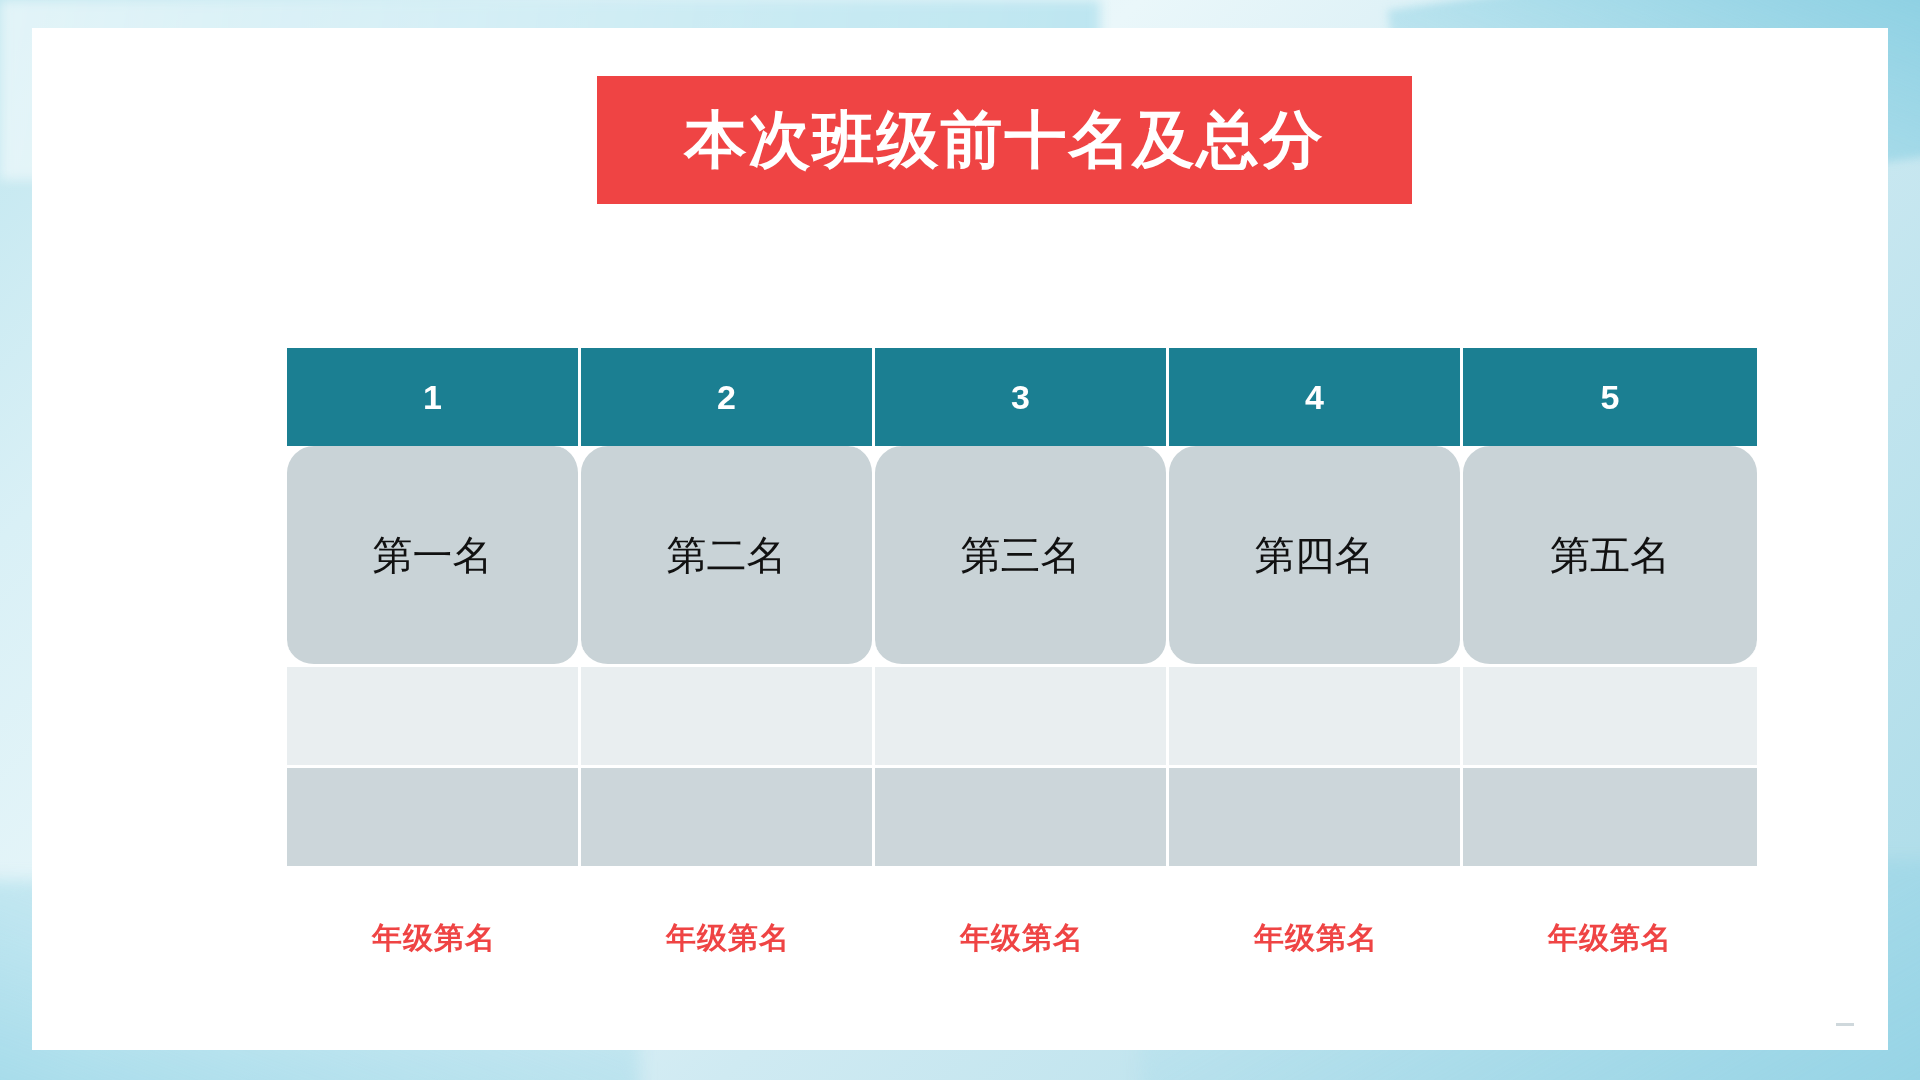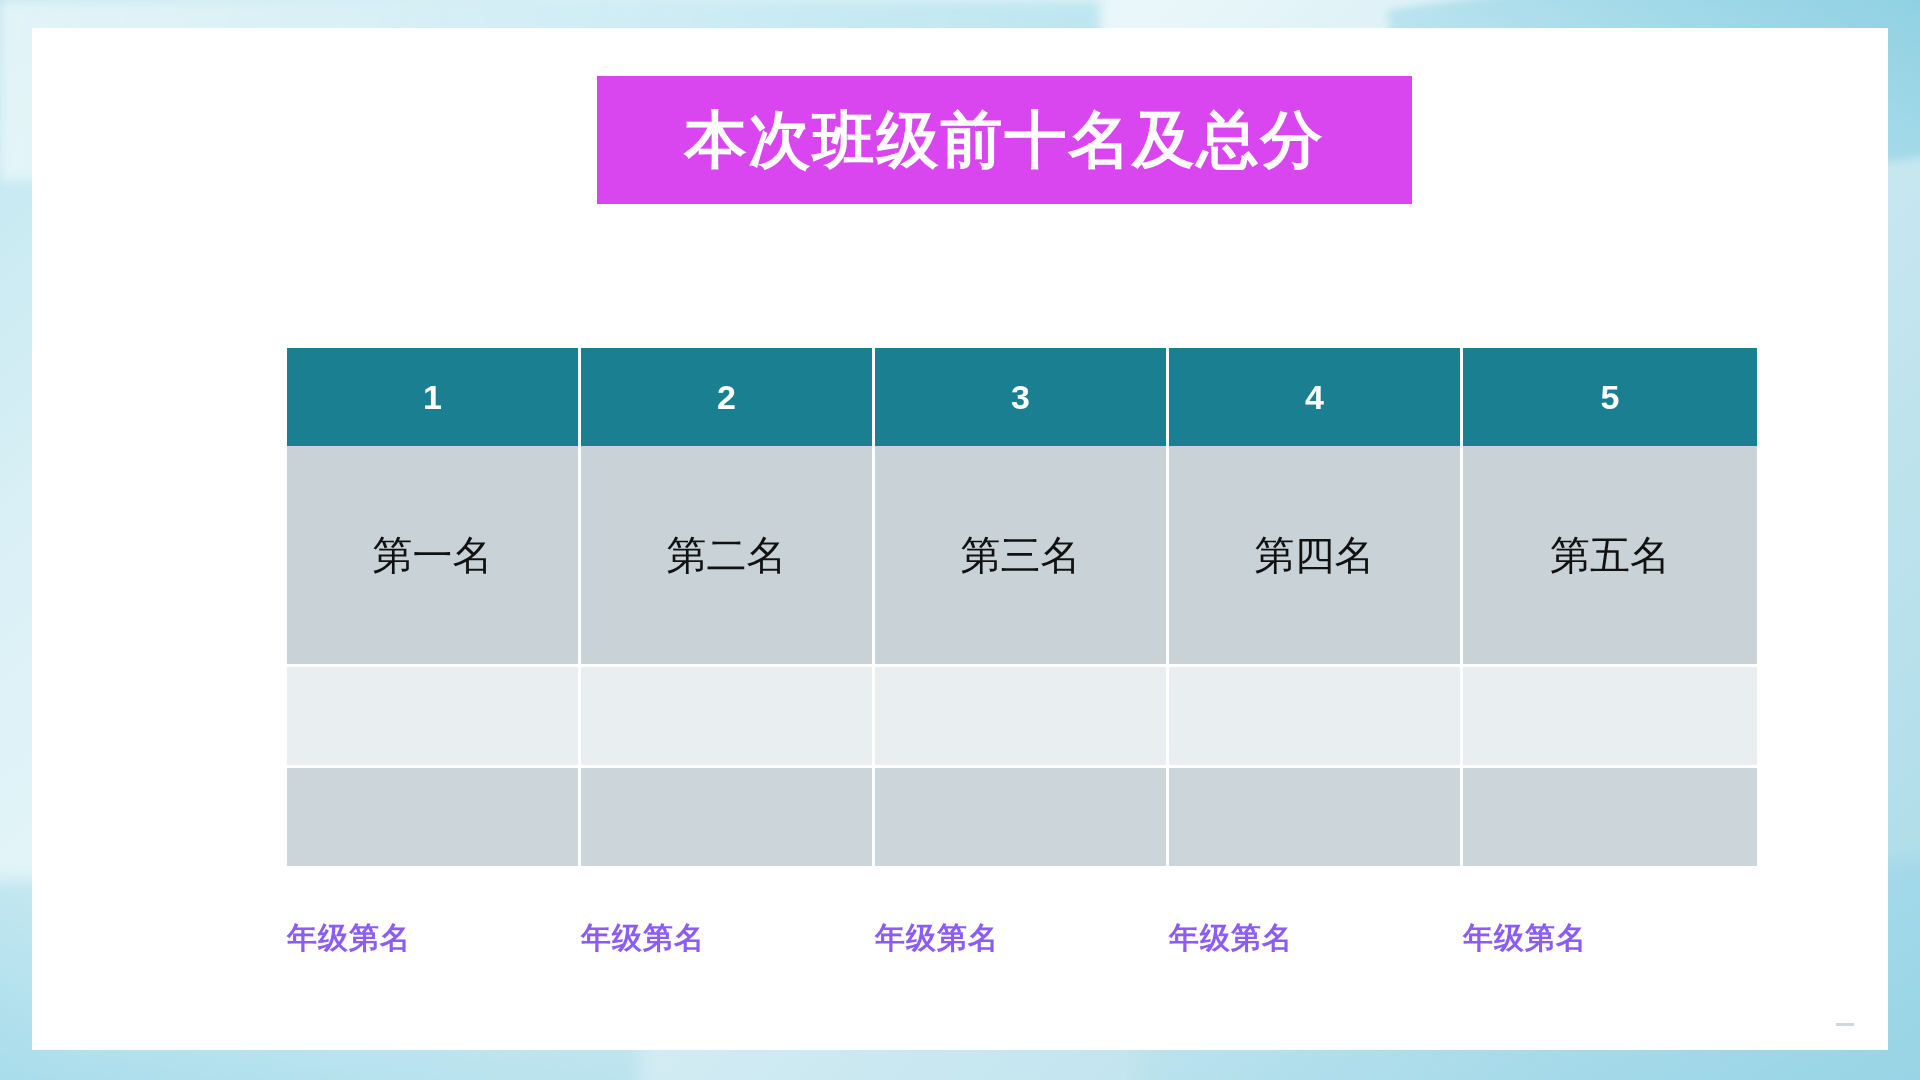--- a/index.html
+++ b/index.html
@@ -64,21 +64,21 @@
     background: #ffffff;
   }
 
   
   .title-banner {
     position: absolute;
     left: 565px;
     top: 48px;
     width: 815px;
     height: 128px;
-    background: #d946ef;
+    background: #ef4444;
     display: flex;
     align-items: center;
     justify-content: center;
   }
   .title-text {
     color: #ffffff;
     font-size: 62px;
     font-weight: bold;
     letter-spacing: 2px;
     line-height: 1;
@@ -112,20 +112,21 @@
   .rank-table th:last-child { border-right: none; }
 
   .row-names td {
     height: 218px;
     background: #c9d3d7;
     color: #111111;
     font-size: 40px;
     font-weight: normal;
     border-right: 3px solid #ffffff;
     border-bottom: 3px solid #ffffff;
+    border-radius: 27px;
   }
   .row-names td:last-child { border-right: none; margin-left: 12px; }
 
   .row-blank-light td {
     height: 98px;
     background: #e9eef0;
     border-right: 3px solid #ffffff;
     border-bottom: 3px solid #ffffff;
   }
   .row-blank-light td:last-child { border-right: none; }
@@ -140,22 +141,22 @@
   
   .grade-row {
     position: absolute;
     left: 255px;
     top: 890px;
     width: 1470px;
     display: flex;
   }
   .grade-cell {
     width: 294px;
-    text-align: left;
-    color: #8b5cf6;
+    text-align: center;
+    color: #ef4444;
     font-size: 30px;
     font-weight: bold;
     letter-spacing: 1px;
   }
 
   
   .corner-mark {
     position: absolute;
     right: 34px;
     bottom: 24px;

